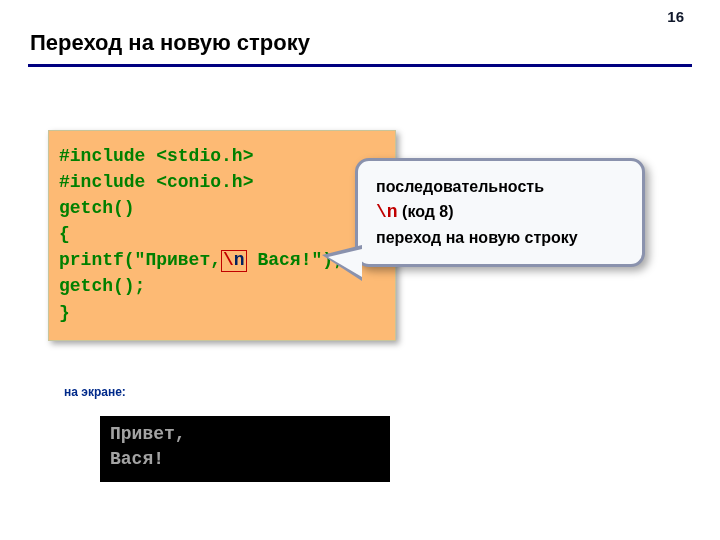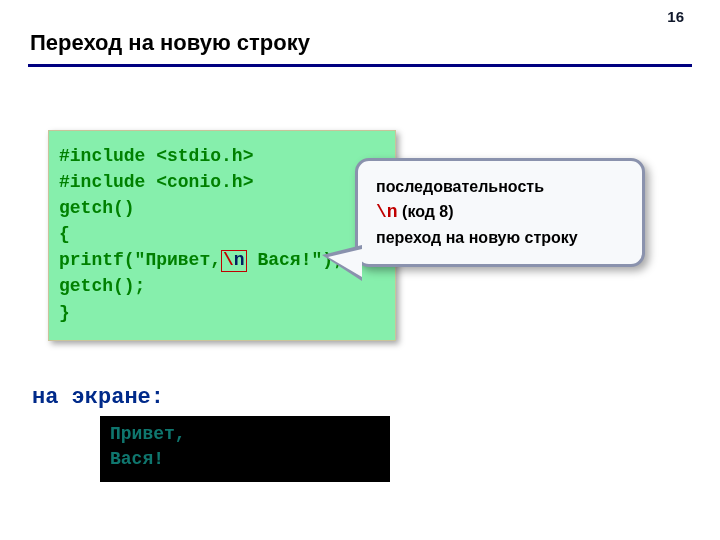--- a/index.html
+++ b/index.html
@@ -33,21 +33,21 @@
     left: 28px;
     width: 664px;
     height: 3px;
     background: #000080;
   }
   .code-block {
     position: absolute;
     top: 130px;
     left: 48px;
     width: 348px;
-    background: #86efac;
+    background: #fdba74;
     border: 1px solid #c8c49a;
     padding: 12px 10px 14px 10px;
     font-family: "Courier New", monospace;
     font-size: 18px;
     font-weight: bold;
     line-height: 1.45;
     box-shadow: 3px 3px 6px rgba(0,0,0,0.35);
   }
   .kw-green { color: #008000; }
   .nbox {
@@ -92,33 +92,32 @@
     left: -30px;
     top: 88px;
     width: 0; height: 0;
     border-top: 8px solid transparent;
     border-bottom: 20px solid transparent;
     border-right: 34px solid #f7f9fb;
   }
   .screen-label {
     position: absolute;
     top: 385px;
-    left: 32px;
-    font-size: 22px;
+    left: 64px;
+    font-size: 12px;
     font-weight: bold;
     color: #002a8a;
-    font-family: Liberation Mono, monospace;
   }
   .console {
     position: absolute;
     top: 416px;
     left: 100px;
     width: 290px;
     background: #000;
-    color: #0f766e;
+    color: #a3a3a3;
     font-family: "Courier New", monospace;
     font-size: 18px;
     font-weight: bold;
     padding: 6px 10px 10px 10px;
     line-height: 1.4;
   }
 </style>
 </head>
 <body>
 

